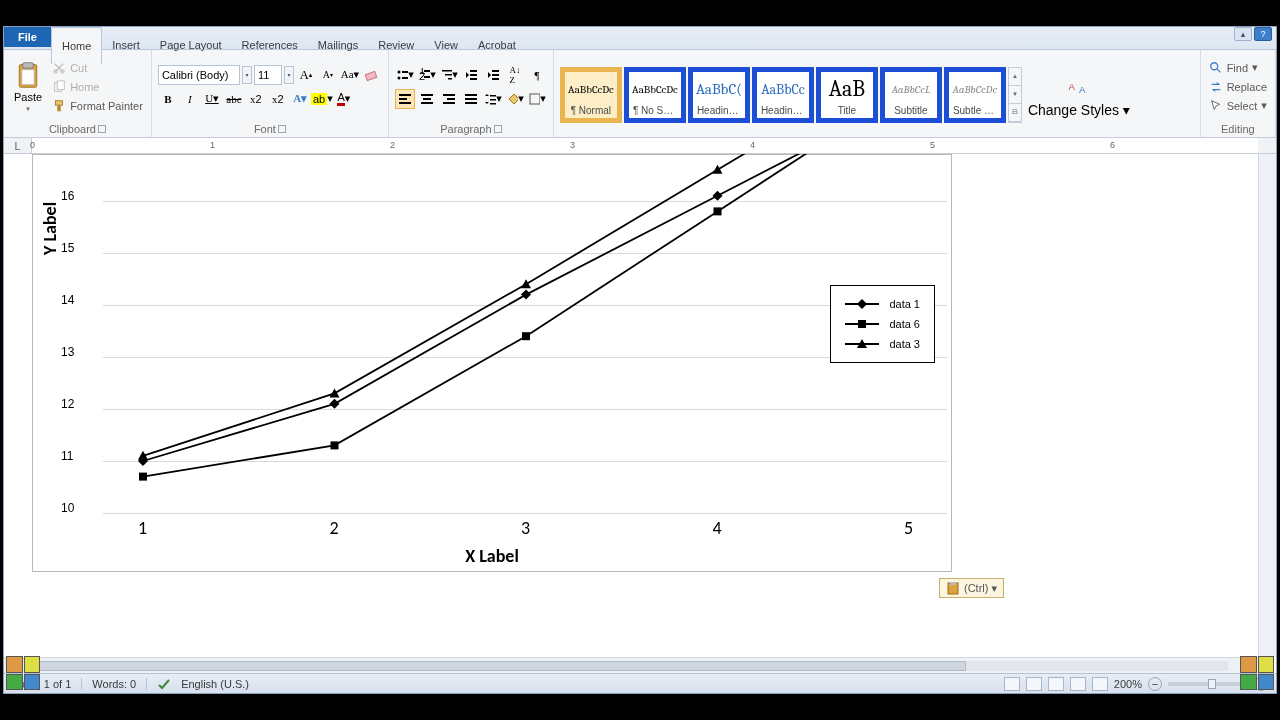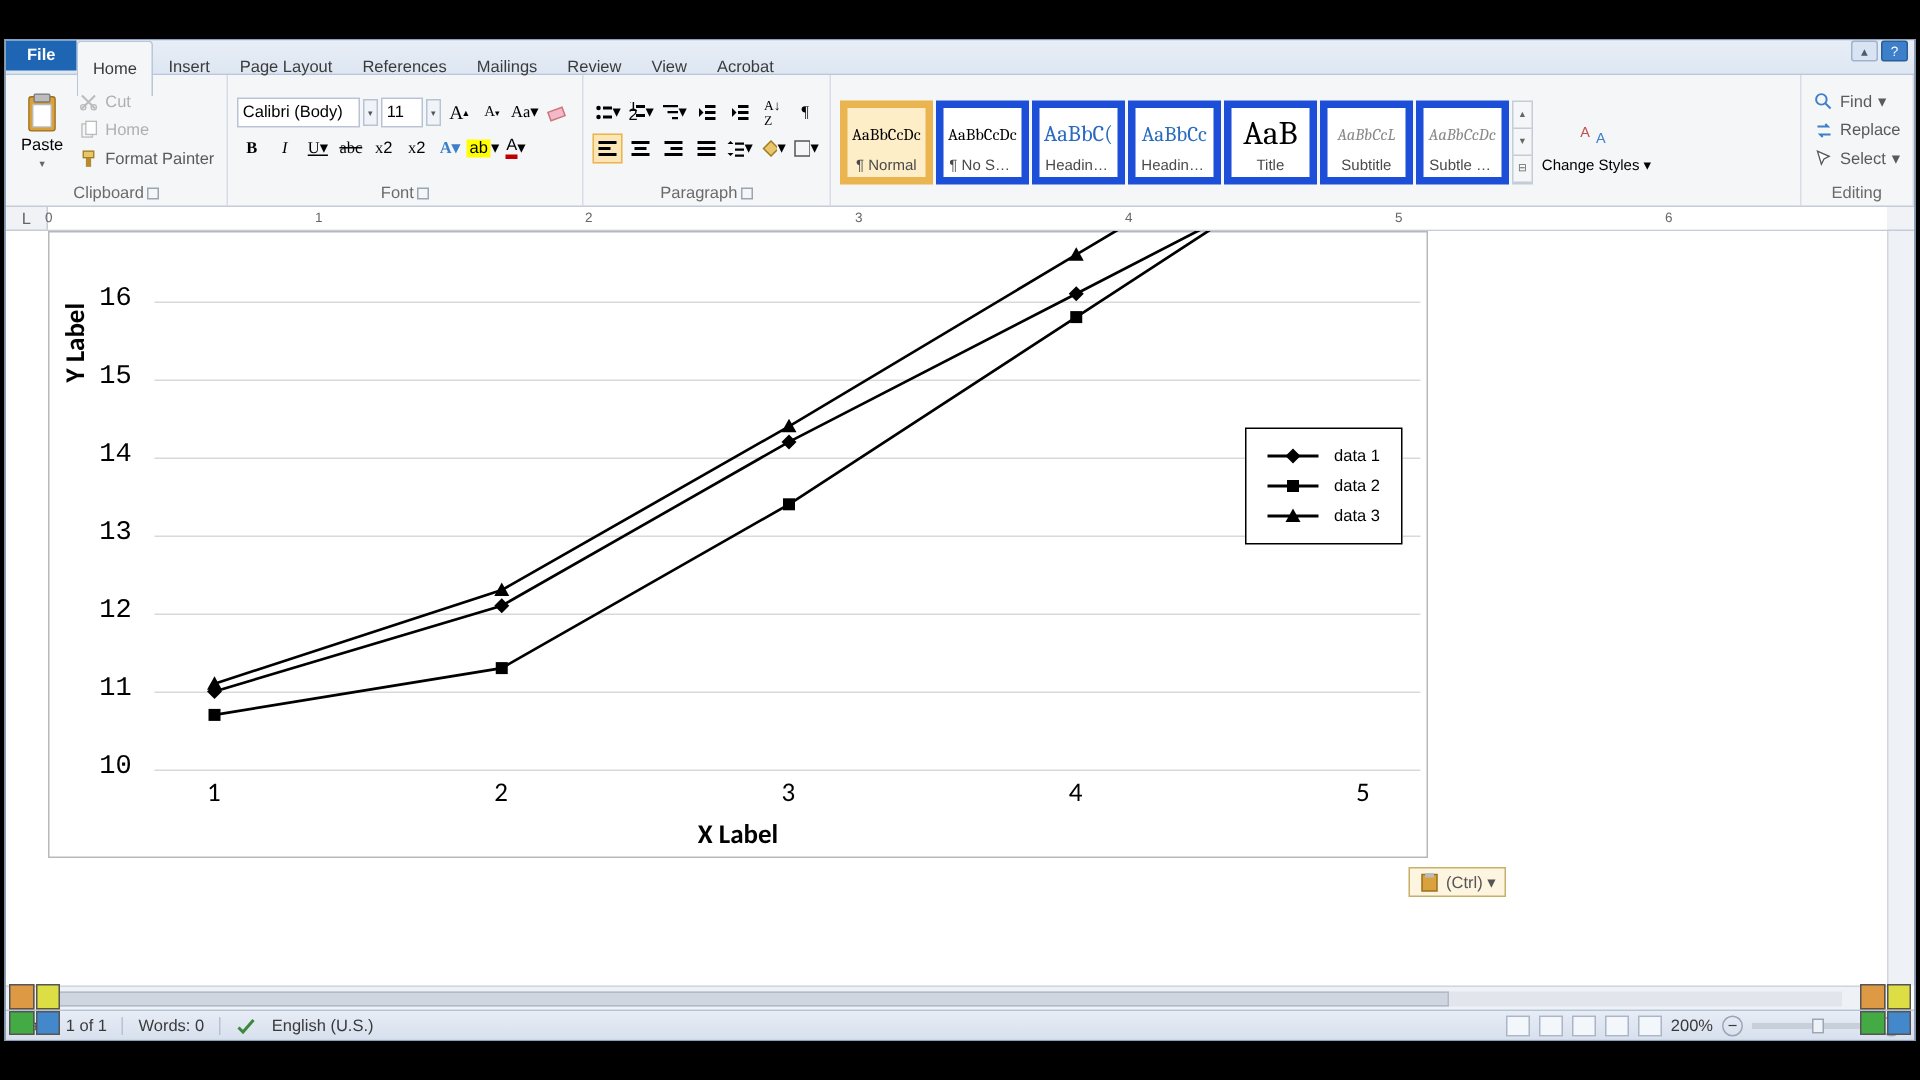--- a/index.html
+++ b/index.html
@@ -38,21 +38,21 @@
 .stylescroll div{flex:1;display:flex;align-items:center;justify-content:center;font-size:7px;color:#666;border-bottom:1px solid #c4ccd7}
 .ruler{height:16px;background:#f0f2f5;border-bottom:1px solid #c4ccd7;position:relative;font-size:9px;color:#666}
 .ruler-l{width:28px;height:100%;border-right:1px solid #c4ccd7;display:flex;align-items:center;justify-content:center}
 .ruler-main{position:absolute;left:28px;right:18px;top:0;bottom:0;background:#fff}
 .tick{position:absolute;top:2px;font-size:9px}
 .doc{position:absolute;top:127px;left:0;right:18px;bottom:36px;background:#fff;overflow:hidden}
 .page{position:absolute;left:28px;top:0;width:920px;height:418px;border:1px solid #b8b8b8;background:#fff}
 .chart{position:absolute;inset:0}
 .yaxis-label{position:absolute;left:6px;top:100px;transform:rotate(-90deg);transform-origin:left top;font-size:18px;font-weight:bold;font-family:Calibri,sans-serif}
 .xaxis-label{position:absolute;bottom:4px;left:50%;transform:translateX(-50%);font-size:18px;font-weight:bold;font-family:Calibri,sans-serif}
-.ytick{position:absolute;left:28px;font-size:18px;font-family:Liberation Mono, monospace;text-align:center;width:32px}
+.ytick{position:absolute;left:28px;font-size:12px;font-family:Liberation Sans, sans-serif;text-align:left;width:32px}
 .xtick{position:absolute;bottom:32px;font-size:18px;font-family:Calibri,sans-serif}
 .plot{position:absolute;left:70px;top:-6px;right:4px;bottom:60px}
 .grid{position:absolute;left:0;right:0;border-top:1px solid #d9d9d9}
 .legend{position:absolute;right:16px;top:130px;border:1.5px solid #000;background:#fff;padding:8px 14px}
 .lgrow{display:flex;align-items:center;gap:10px;font-size:20px;font-family:Calibri,sans-serif;padding:4px 0}
 .lgmark{width:34px;height:2px;background:#000;position:relative;display:flex;align-items:center;justify-content:center}
 .ctrl-tag{position:absolute;left:935px;top:424px;border:1px solid #c7b06a;background:#fdf5df;padding:2px 6px;display:flex;align-items:center;gap:4px;font-size:11px;color:#555}
 .vscroll{position:absolute;right:0;top:127px;bottom:36px;width:18px;background:#eef1f5;border-left:1px solid #d0d6df}
 .hscroll{position:absolute;left:0;right:18px;bottom:20px;height:16px;background:#eef1f5;border-top:1px solid #d0d6df;display:flex;align-items:center}
 .hscroll .track{flex:1;margin:0 16px;height:10px;background:#e2e6ec;position:relative}
@@ -292,21 +292,21 @@
           <div class="stylescroll">
             <div>▴</div>
             <div>▾</div>
             <div>⊟</div>
           </div>
           <div class="bigbtn">
             <svg viewBox="0 0 32 32">
               <text x="4" y="20" font-size="18" font-family="Cambria" fill="#c05050">A</text>
               <text x="16" y="24" font-size="14" font-family="Cambria" fill="#3d7fc8">A</text>
             </svg>
-            <span style="font-size:10px;text-align:center">Change Styles ▾</span>
+            <span style="font-size:14px;text-align:center">Change Styles ▾</span>
           </div>
         </div>
     </div>
 
     <div class="grp">
       <div class="grp-body">
           <div class="smallrow">
         <div class="smallbtn"><svg viewBox="0 0 16 16">
                 <circle cx="6" cy="6" r="4" fill="none" stroke="#3d7fc8" stroke-width="1.5"></circle>
                 <path d="M9 9l4 4" stroke="#3d7fc8" stroke-width="1.5"></path>
@@ -397,21 +397,21 @@
                 </svg>
               </div>
               <span>data 1</span>
             </div>
             <div class="lgrow">
               <div class="lgmark">
                 <svg width="12" height="12" style="position: absolute;">
                   <path d="M2 2H10V10H2Z" fill="#000"></path>
                 </svg>
               </div>
-              <span>data 2</span>
+              <span>data 6</span>
             </div>
             <div class="lgrow">
               <div class="lgmark">
                 <svg width="12" height="12" style="position: absolute;">
                   <path d="M6 1L11 10H1Z" fill="#000"></path>
                 </svg>
               </div>
               <span>data 3</span>
             </div>
           </div>

